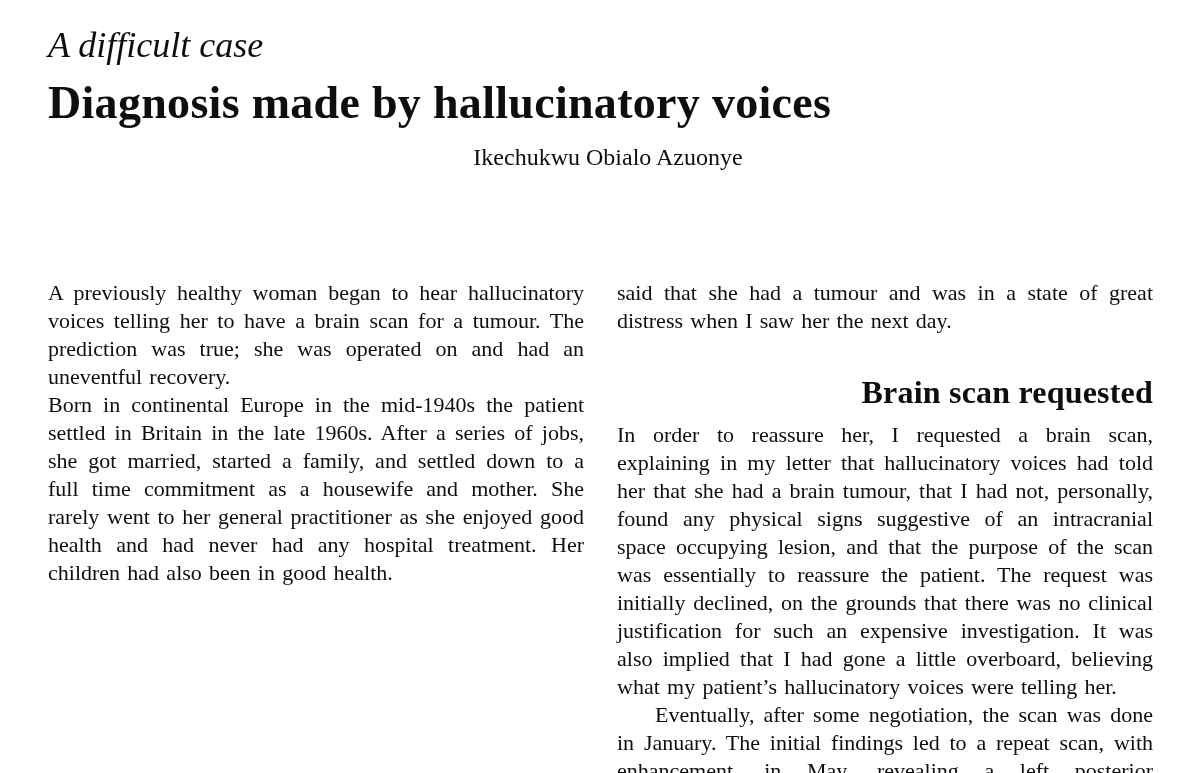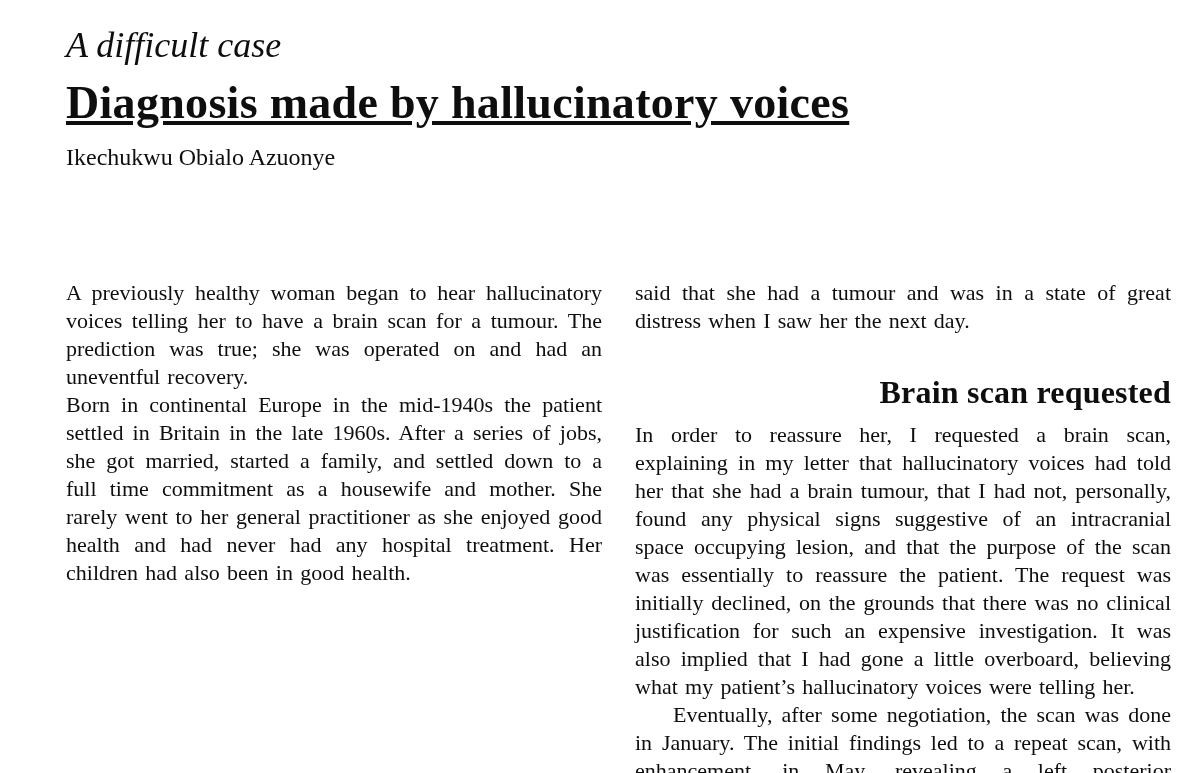--- a/index.html
+++ b/index.html
@@ -12,40 +12,40 @@
     overflow: hidden;
     background: #ffffff;
     color: #0e0e0e;
     font-family: "Liberation Serif", "DejaVu Serif", serif;
   }
   .page {
     box-sizing: border-box;
     width: 1200px;
     height: 773px;
     overflow: hidden;
-    padding: 25px 32px 0 66px;
+    padding: 25px 32px 0 48px;
   }
   .kicker {
     font-style: italic;
     font-size: 36px;
     line-height: 40px;
     font-weight: normal;
   }
   .title {
     margin: 14px 0 0 0;
     font-size: 46px;
     line-height: 48px;
     font-weight: bold;
     letter-spacing: 0.3px;
-    text-decoration: underline;
   }
   .author {
     margin-top: 16px;
     font-size: 24px;
     line-height: 28px;
+    text-align: center;
   }
   .columns {
     display: flex;
     gap: 33px;
     margin-top: 108px;
   }
   .col {
     width: 536px;
     flex: 0 0 536px;
   }

